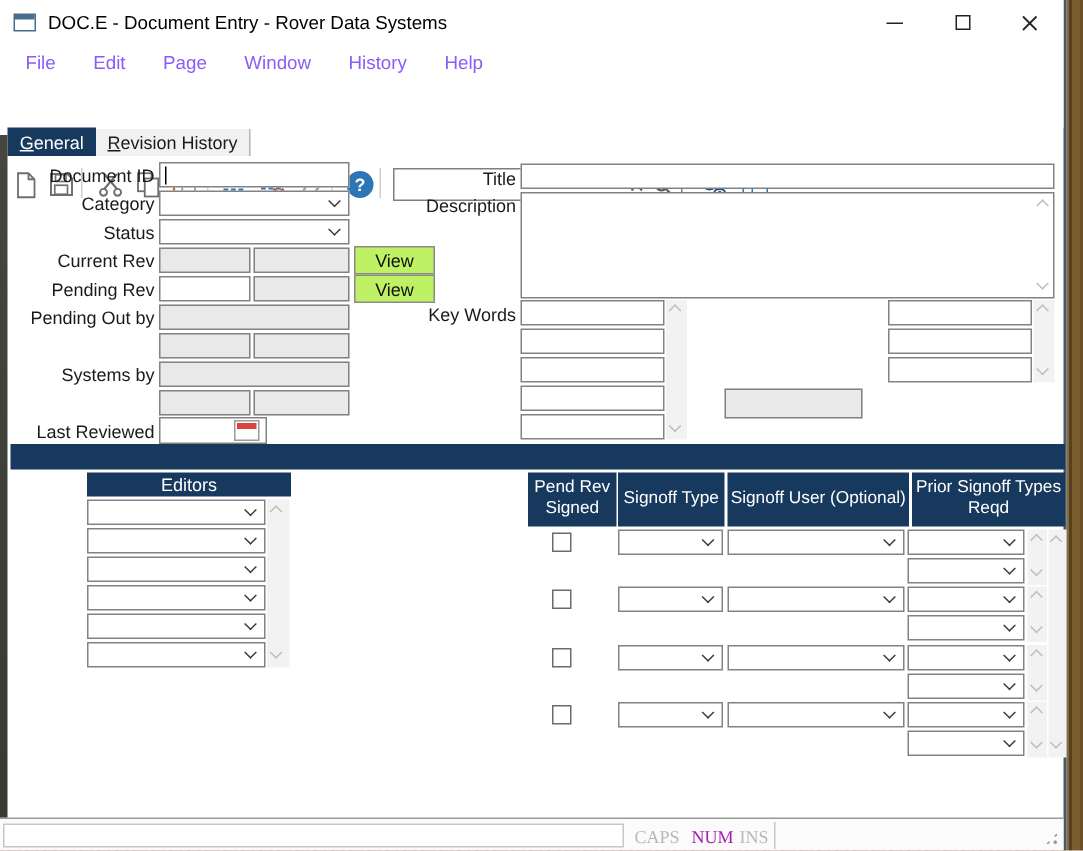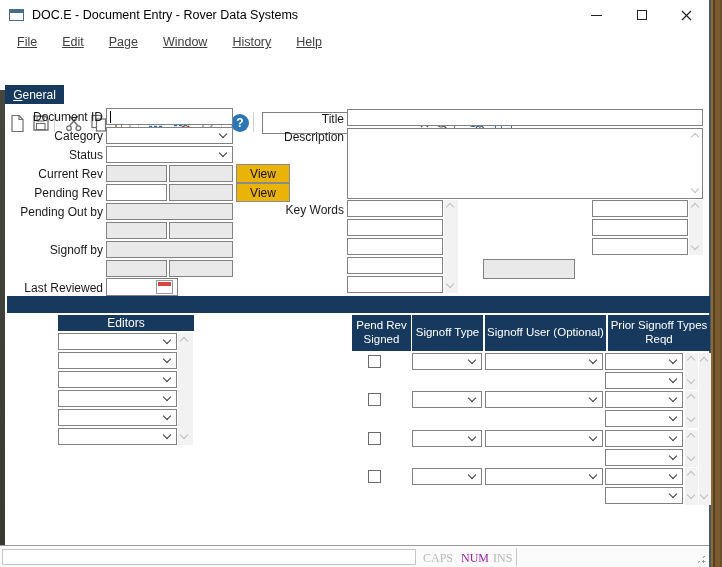--- a/index.html
+++ b/index.html
@@ -15,21 +15,21 @@
   .titlebar { position:absolute; left:0; top:0; width:709px; height:30px; background:#fff; display:flex; align-items:center; }
   .win-icon { width:15px; height:12px; border:1px solid #4a6d8c; margin-left:9px; position:relative; background:#fff; flex:none; }
   .win-icon::before { content:""; position:absolute; left:0; top:0; right:0; height:3px; background:#4a6d8c; }
   .title-text { font-size:12.5px; color:#000; margin-left:8px; white-space:nowrap; }
   .ctrls { margin-left:auto; display:flex; height:30px; }
   .ctrl { width:45px; height:30px; display:flex; align-items:center; justify-content:center; }
   .min-glyph { width:11px; height:0; border-top:1px solid #222; }
   .max-glyph { width:10px; height:10px; border:1px solid #222; }
   
   .menubar { position:absolute; left:0; top:30px; width:709px; height:24px; background:#fff; display:flex; align-items:center; padding-left:7px; }
-  .menu-item { font-size:12.5px; color:#404040; padding:4px 10px; margin-right:5px;text-decoration:underline; }
+  .menu-item { font-size:12.5px; color:#8b5cf6; padding:4px 10px; margin-right:5px; }
   
   .toolbar { position:absolute; left:0; top:54px; width:709px; height:31px; background:#fff; }
   .tool { position:absolute; top:57px; width:24px; height:24px; display:flex; align-items:center; justify-content:center; }
   .tsep { position:absolute; top:58px; width:1px; height:20px; background:#d0d0d0; }
   .help-circle { width:18px; height:18px; border-radius:50%; background:#2e75b6; color:#fff; font-size:12px; font-weight:bold; display:flex; align-items:center; justify-content:center; }
   .search { position:absolute; left:262px; top:58px; width:193px; height:22px; border:1px solid #7f7f7f; background:#fff; }
   .search input { position:absolute; left:3px; top:1px; width:150px; height:18px; border:none; outline:none; font-size:12px; font-family:inherit; }
   .tbl-ico { width:17px; height:15px; border:1px solid #2e75b6; position:relative; background:#fff; }
   .tbl-ico::before { content:""; position:absolute; left:-1px; top:-1px; right:-1px; height:5px; background:#2e75b6; }
   .tbl-ico::after { content:""; position:absolute; left:5px; top:4px; bottom:0; width:1px; background:#2e75b6; }
@@ -38,21 +38,21 @@
   .tab-inactive { position:absolute; left:64px; top:86px; width:103px; height:18px; background:#f1f1f1; color:#1a1a1a; font-size:12px; display:flex; align-items:center; justify-content:center; border-right:1px solid #b5b5b5; }
   
   .lb { position:absolute; font-size:12px; color:#1a1a1a; text-align:right; white-space:nowrap; }
   .fld { position:absolute; height:17px; background:#fff; border:1px solid #828282; }
   .dis { background:#e9e9e9; }
   .sel { position:absolute; height:17px; background:#fff; border:1px solid #828282; }
   .cv { display:inline-block; width:6px; height:6px; border-right:1.5px solid #3b3b3b; border-bottom:1.5px solid #3b3b3b; transform:rotate(45deg); }
   .sel .cv { position:absolute; right:6px; top:3px; }
   .cv-lt { border-color:#bdbdbd; }
   .up { transform:rotate(-135deg); }
-  .btn { position:absolute; height:19px; background:#eab308; border:1px solid #8a8a8a; font-size:12px; color:#111; display:flex; align-items:center; justify-content:center; }
+  .btn { position:absolute; height:19px; background:#bef264; border:1px solid #8a8a8a; font-size:12px; color:#111; display:flex; align-items:center; justify-content:center; }
   .nvy { position:absolute; background:#17395E; color:#fff; display:flex; align-items:center; justify-content:center; text-align:center; line-height:1.18; }
   .strip { position:absolute; background:#f2f2f2; }
   .strip .cv { position:absolute; left:3px; }
   .cb { position:absolute; width:13px; height:13px; border:1px solid #6b6b6b; background:#fff; }
   .caret { position:absolute; left:3px; top:2px; width:1px; height:12px; background:#000; }
   .cal { position:absolute; width:17px; height:14px; border:1px solid #9a9a9a; background:#fdfdfd; }
   .cal::before { content:""; position:absolute; left:1px; top:1px; right:1px; height:4px; background:#d64541; }
   
   .statusbar { position:absolute; left:0; top:545px; width:709px; height:22px; background:#fbfbfb; border-top:1px solid #9b9b9b; font-size:12px; }
   .sb-panel { position:absolute; left:2px; top:3px; width:414px; height:16px; border:1px solid #c6c6c6; background:#fff; }
@@ -185,28 +185,31 @@
         </svg>
     </div>
     <div class="tool" style="left:491px">
       <span class="tbl-ico"></span>
     </div>
   </div>
 
   <div class="tab-active">
       <span><u>G</u>eneral</span>
     </div>
+  <div class="tab-inactive">
+      <span><u>R</u>evision History</span>
+    </div>
 
   <div class="lb" style="left:8px;top:110px;width:95px">Document ID</div>
   <div class="lb" style="left:8px;top:129px;width:95px">Category</div>
   <div class="lb" style="left:8px;top:148px;width:95px">Status</div>
   <div class="lb" style="left:8px;top:167px;width:95px">Current Rev</div>
   <div class="lb" style="left:8px;top:186px;width:95px">Pending Rev</div>
   <div class="lb" style="left:8px;top:205px;width:95px">Pending Out by</div>
-  <div class="lb" style="left:8px;top:243px;width:95px">Signoff by</div>
+  <div class="lb" style="left:8px;top:243px;width:95px">Systems by</div>
   <div class="lb" style="left:8px;top:281px;width:95px">Last Reviewed</div>
 
   <div class="fld" style="left:106px;top:108px;width:127px">
       <span class="caret"></span>
     </div>
   <div class="sel" style="left:106px;top:127px;width:127px">
       <span class="cv"></span>
     </div>
   <div class="sel" style="left:106px;top:146px;width:127px">
       <span class="cv"></span>

